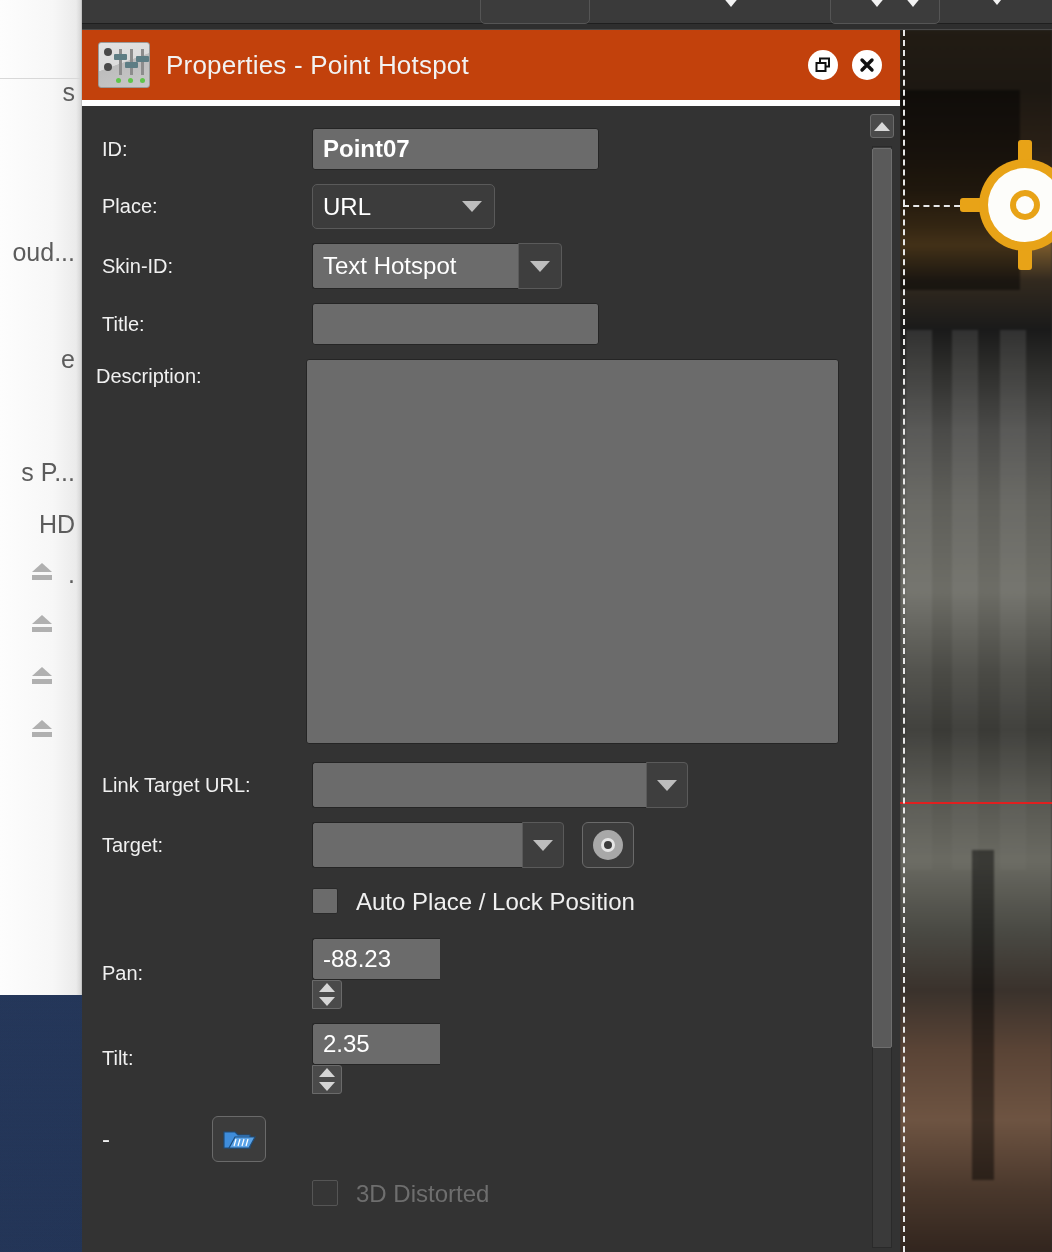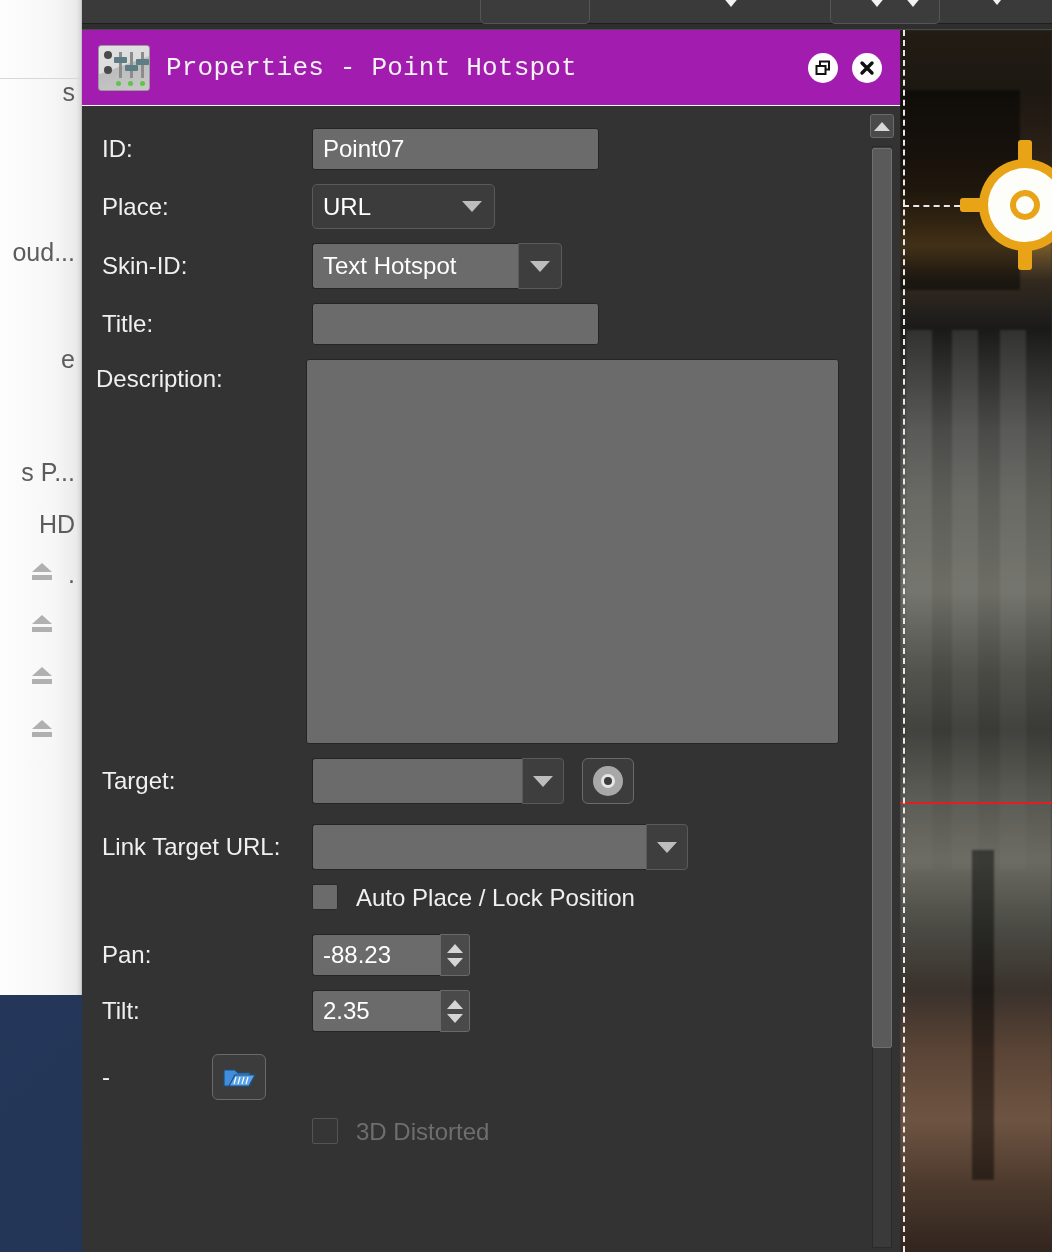--- a/index.html
+++ b/index.html
@@ -146,23 +146,23 @@
   }
 
   
   .dialog {
     position: absolute; left: 82px; top: 30px; width: 818px; height: 1222px;
     background: #333333;
     display: flex; flex-direction: column;
   }
   .titlebar {
     position: relative; height: 76px; flex: 0 0 76px;
-    background: #a21caf;
-    border-bottom: 1px solid #ffffff;
-    display: flex; align-items: center; padding: 0 16px; font-family: Liberation Mono, monospace;
+    background: #c2410c;
+    border-bottom: 6px solid #ffffff;
+    display: flex; align-items: center; padding: 0 16px;
   }
   .app-icon {
     position: relative; width: 52px; height: 46px; flex: 0 0 52px;
     border-radius: 3px; margin-right: 16px;
     background: linear-gradient(160deg, #e2e2e2 0%, #dcdcdc 45%, #bdbdbd 46%, #c8c8c8 100%);
     border: 1px solid #9a9a9a;
     overflow: hidden;
   }
   .app-icon .slider-track {
     position: absolute; top: 6px; width: 3px; height: 26px; background: #8c8c8c;
@@ -199,33 +199,33 @@
   }
   .form-area {
     position: relative; flex: 1 1 auto; padding: 22px 0 0 0; overflow: hidden;
   }
 
   .row {
     position: relative; display: flex; align-items: center;
     padding: 0 0 0 20px; margin-bottom: 14px;
   }
   .row .lbl {
-    color: #f0f0f0; font-size: 24px; width: 210px; flex: 0 0 210px;
+    color: #f0f0f0; font-size: 20px; width: 210px; flex: 0 0 210px;
     white-space: nowrap;
   }
   .row.align-top { align-items: flex-start; padding-left: 14px; }
   .row.align-top .lbl { padding-top: 6px; }
 
   .field {
     background: #6b6b6b; border: 1px solid #252525; border-radius: 3px;
     color: #ffffff; font-size: 24px;
     display: flex; align-items: center; padding: 0 10px;
     height: 42px;
   }
-  .field.wide-id { width: 287px; }
+  .field.wide-id { width: 287px; font-weight: bold; }
   .field.title-in { width: 287px; }
   .field.textarea-in {
     width: 533px; height: 385px; align-items: flex-start; padding-top: 8px;
   }
 
   .dropdown {
     background: #3c3c3c; border: 1px solid #5a5a5a; border-radius: 5px;
     color: #ffffff; font-size: 24px;
     display: flex; align-items: center; justify-content: space-between;
     height: 45px; padding: 0 12px 0 10px;
@@ -278,21 +278,21 @@
   .check-row { padding-left: 230px; margin-bottom: 22px; display: flex; align-items: flex-start; }
   .checkbox {
     width: 26px; height: 26px; background: #6b6b6b;
     border: 1px solid #2a2a2a; border-radius: 2px;
     margin-right: 18px; flex: 0 0 26px; cursor: pointer;
   }
   .checkbox.disabled { background: #363636; border-color: #555; }
   .check-label { color: #f0f0f0; font-size: 24px; white-space: nowrap; }
   .check-label.disabled { color: #6e6e6e; }
 
-  .spin { display: flex; align-items: stretch; }
+  .spin { display: flex; align-items: stretch; flex-direction: column; }
   .spin .spin-in {
     background: #6b6b6b; border: 1px solid #252525; border-right: none;
     border-radius: 3px 0 0 3px; color: #ffffff; font-size: 24px;
     display: flex; align-items: center; padding: 0 10px;
     width: 128px; height: 42px;
   }
   .spin .spin-btns {
     width: 30px; background: #4a4a4a; border: 1px solid #6a6a6a;
     border-radius: 0 3px 3px 0;
     display: flex; flex-direction: column; justify-content: center; align-items: center;
@@ -475,42 +475,42 @@
         <div class="row">
           <div class="lbl">Title:</div>
           <div class="field title-in"></div>
         </div>
 
         <div class="row align-top">
           <div class="lbl">Description:</div>
           <div class="field textarea-in"></div>
         </div>
 
+        <div class="row" style="margin-top:18px;">
+          <div class="lbl">Link Target URL:</div>
+          <div class="combo linkurl">
+            <div class="combo-in"></div>
+            <div class="combo-btn">
+              <i class="caret" style="margin-left:0;"></i>
+            </div>
+          </div>
+        </div>
+
         <div class="row" style="margin-bottom:20px;">
           <div class="lbl">Target:</div>
           <div class="combo target">
             <div class="combo-in"></div>
             <div class="combo-btn">
               <i class="caret" style="margin-left:0;"></i>
             </div>
           </div>
           <div class="icon-btn">
             <span class="donut">
                 <i class="hole"></i>
               </span>
-          </div>
-        </div>
-
-        <div class="row" style="margin-top:18px;">
-          <div class="lbl">Link Target URL:</div>
-          <div class="combo linkurl">
-            <div class="combo-in"></div>
-            <div class="combo-btn">
-              <i class="caret" style="margin-left:0;"></i>
-            </div>
           </div>
         </div>
 
         <div class="check-row">
           <span class="checkbox"></span>
           <span class="check-label">Auto Place / Lock Position</span>
         </div>
 
         <div class="row">
           <div class="lbl">Pan:</div>

